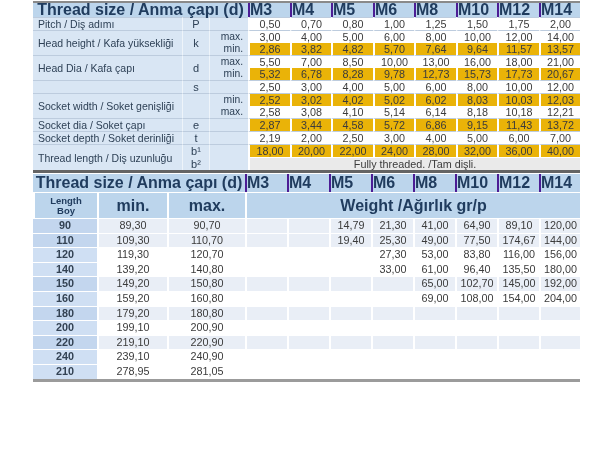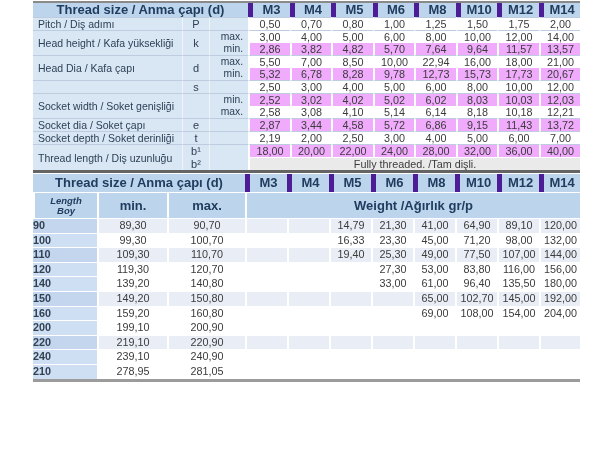--- a/index.html
+++ b/index.html
@@ -5,41 +5,41 @@
   html,body{margin:0;padding:0;background:#fff;}
   body{width:600px;height:450px;overflow:hidden;font-family:"Liberation Sans",sans-serif;-webkit-font-smoothing:antialiased;}
   .page{padding:1px 0 0 33px;}
   table{border-collapse:separate;border-spacing:0;table-layout:fixed;width:547px;}
   th,td{padding:0;margin:0;white-space:nowrap;vertical-align:middle;font-weight:normal;}
   
   #t1{border-top:2px solid #8a8a8a;border-bottom:3px solid #646464;}
   #t1 thead th{height:14px;}
   #t1 tbody td{height:12px;line-height:12px;}
   
-  .band{background:#bcd5ec;color:#203c5e;font-size:13px;line-height:12px;}
-  .band.m{font-weight:bold;border-left:5px solid #4c1d95;text-align:center;}
+  .band{background:#bcd5ec;color:#203c5e;font-size:16px;line-height:12px;}
+  .band.m{font-weight:bold;border-left:2px solid #4c1d95;text-align:left;}
   .band.title{font-weight:bold;text-align:center;}
   
   .lab{background:#d9e6f4;color:#2e4156;}
   .labL{text-align:left;padding-left:5px;font-size:10.5px;}
   .sym{text-align:center;font-size:11px;border-left:1px solid #eef4fa;}
   .sub{text-align:right;padding-right:5px;font-size:10.3px;border-left:1px solid #eef4fa;}
   
   .val{text-align:center;font-size:10.8px;color:#3b3b3b;background:#fff;border-left:2px solid #fff;}
-  tr.tint .val{background:#f0abfc;margin-left:20px;}
+  tr.tint .val{background:#eab308;margin-left:20px;}
   tr.grp td{border-top:1px solid #bdccde;}
   .note{background:#eaeaea;text-align:center;font-size:10.8px;color:#3b3b3b;border-left:2px solid #fff;border-top:1px solid #fff;}
   
   #t2{border-bottom:3px solid #9b9b9b;margin-top:1px;}
   #t2 thead tr.r1 th{height:18px;}
   #t2 thead tr.r2 th{height:25px;border-top:1px solid #fff;}
   #t2 thead tr.r2 .band{border-left:2px solid #fff;text-align:center;font-weight:bold;}
-  .len-hdr{font-size:9.5px;line-height:10px;text-align:center;font-weight:bold;font-style:italic;}
+  .len-hdr{font-size:9.5px;line-height:10px;text-align:center;font-weight:bold;}
   #t2 tbody td{height:13.6px;line-height:13.6px;border-top:1px solid #fff;}
-  .len{background:#cfdff3;color:#334253;font-weight:bold;font-size:10.8px;}
+  .len{background:#cfdff3;color:#334253;font-weight:bold;font-size:10.8px;text-align:center;}
   tr.tint .len{background:#c3d6ee;}
   .num{font-size:10.8px;color:#3b3b3b;text-align:center;background:#fff;border-left:2px solid #fff;}
   tr.tint .num{background:#e9eef6;}
 </style>
 </head>
 <body>
 
 <div class="page">
 
   <table id="t1">
@@ -108,21 +108,21 @@
           <td class="val" rowspan="1">13,57</td>
         </tr>
         <tr class="grp">
           <td class="lab labL" rowspan="2">Head Dia / Kafa çapı</td>
           <td class="lab sym" rowspan="2">d</td>
           <td class="lab sub" rowspan="1">max.</td>
           <td class="val" rowspan="1">5,50</td>
           <td class="val" rowspan="1">7,00</td>
           <td class="val" rowspan="1">8,50</td>
           <td class="val" rowspan="1">10,00</td>
-          <td class="val" rowspan="1">22,94</td>
+          <td class="val" rowspan="1">13,00</td>
           <td class="val" rowspan="1">16,00</td>
           <td class="val" rowspan="1">18,00</td>
           <td class="val" rowspan="1">21,00</td>
         </tr>
         <tr class="tint ">
           <td class="lab sub" rowspan="1">min.</td>
           <td class="val" rowspan="1">5,32</td>
           <td class="val" rowspan="1">6,78</td>
           <td class="val" rowspan="1">8,28</td>
           <td class="val" rowspan="1">9,78</td>
@@ -258,44 +258,31 @@
           <td class="num" rowspan="1">90,70</td>
           <td class="num" rowspan="1"></td>
           <td class="num" rowspan="1"></td>
           <td class="num" rowspan="1">14,79</td>
           <td class="num" rowspan="1">21,30</td>
           <td class="num" rowspan="1">41,00</td>
           <td class="num" rowspan="1">64,90</td>
           <td class="num" rowspan="1">89,10</td>
           <td class="num" rowspan="1">120,00</td>
         </tr>
-        <tr class="">
-          <td class="len" rowspan="1">100</td>
-          <td class="num" rowspan="1">99,30</td>
-          <td class="num" rowspan="1">100,70</td>
-          <td class="num" rowspan="1"></td>
-          <td class="num" rowspan="1"></td>
-          <td class="num" rowspan="1">16,33</td>
-          <td class="num" rowspan="1">23,30</td>
-          <td class="num" rowspan="1">45,00</td>
-          <td class="num" rowspan="1">71,20</td>
-          <td class="num" rowspan="1">98,00</td>
-          <td class="num" rowspan="1">132,00</td>
-        </tr>
         <tr class="tint">
           <td class="len" rowspan="1">110</td>
           <td class="num" rowspan="1">109,30</td>
           <td class="num" rowspan="1">110,70</td>
           <td class="num" rowspan="1"></td>
           <td class="num" rowspan="1"></td>
           <td class="num" rowspan="1">19,40</td>
           <td class="num" rowspan="1">25,30</td>
           <td class="num" rowspan="1">49,00</td>
           <td class="num" rowspan="1">77,50</td>
-          <td class="num" rowspan="1">107,00</td>
+          <td class="num" rowspan="1">174,67</td>
           <td class="num" rowspan="1">144,00</td>
         </tr>
         <tr class="">
           <td class="len" rowspan="1">120</td>
           <td class="num" rowspan="1">119,30</td>
           <td class="num" rowspan="1">120,70</td>
           <td class="num" rowspan="1"></td>
           <td class="num" rowspan="1"></td>
           <td class="num" rowspan="1"></td>
           <td class="num" rowspan="1">27,30</td>
@@ -335,20 +322,33 @@
           <td class="num" rowspan="1">159,20</td>
           <td class="num" rowspan="1">160,80</td>
           <td class="num" rowspan="1"></td>
           <td class="num" rowspan="1"></td>
           <td class="num" rowspan="1"></td>
           <td class="num" rowspan="1"></td>
           <td class="num" rowspan="1">69,00</td>
           <td class="num" rowspan="1">108,00</td>
           <td class="num" rowspan="1">154,00</td>
           <td class="num" rowspan="1">204,00</td>
+        </tr>
+        <tr class="tint">
+          <td class="len" rowspan="1">180</td>
+          <td class="num" rowspan="1">179,20</td>
+          <td class="num" rowspan="1">180,80</td>
+          <td class="num" rowspan="1"></td>
+          <td class="num" rowspan="1"></td>
+          <td class="num" rowspan="1"></td>
+          <td class="num" rowspan="1"></td>
+          <td class="num" rowspan="1"></td>
+          <td class="num" rowspan="1"></td>
+          <td class="num" rowspan="1"></td>
+          <td class="num" rowspan="1"></td>
         </tr>
         <tr class="">
           <td class="len" rowspan="1">200</td>
           <td class="num" rowspan="1">199,10</td>
           <td class="num" rowspan="1">200,90</td>
           <td class="num" rowspan="1"></td>
           <td class="num" rowspan="1"></td>
           <td class="num" rowspan="1"></td>
           <td class="num" rowspan="1"></td>
           <td class="num" rowspan="1"></td>

